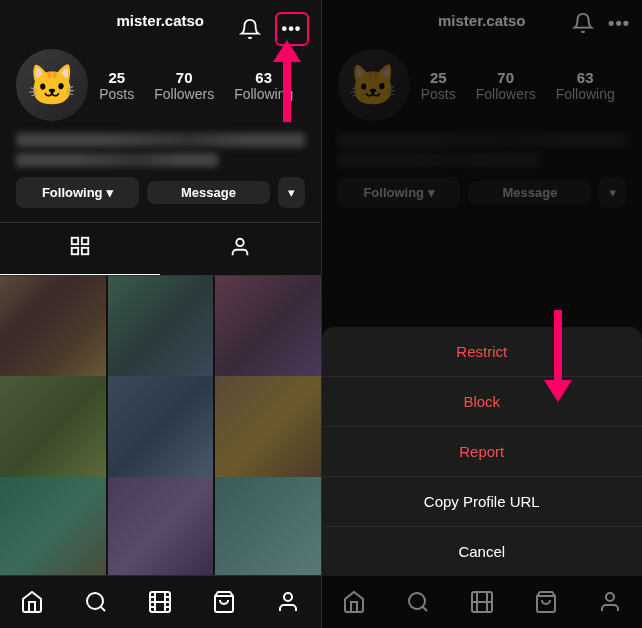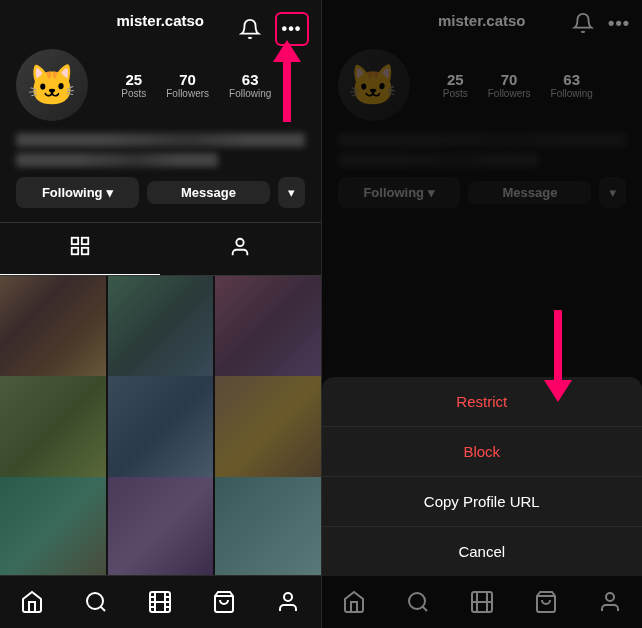--- a/index.html
+++ b/index.html
@@ -112,21 +112,21 @@
       flex-direction: column;
       align-items: center;
     }
     .stat-number {
       color: #fff;
       font-size: 15px;
       font-weight: 700;
     }
     .stat-label {
       color: #aaa;
-      font-size: 10px;
+      font-size: 14px;
     }
 
     
     .bio-area {
       padding: 0 16px 10px 16px;
     }
     .bio-blur {
       height: 14px;
       background: linear-gradient(90deg, #444 30%, #333 60%, #444 80%);
       border-radius: 3px;
@@ -527,20 +527,23 @@
   <div class="dimmed-bg"></div>
 
   <div class="dropdown-overlay">
     <div class="dropdown-menu">
       <div class="menu-item red">
         <span>Restrict</span>
       </div>
       <div class="menu-item red">
         <span>Block</span>
       </div>
+      <div class="menu-item red">
+        <span>Report</span>
+      </div>
       <div class="menu-item white">
         <span>Copy Profile URL</span>
       </div>
       <div class="menu-item white">
         <span>Cancel</span>
       </div>
     </div>
   </div>
 
   <div class="arrow-down-container">

